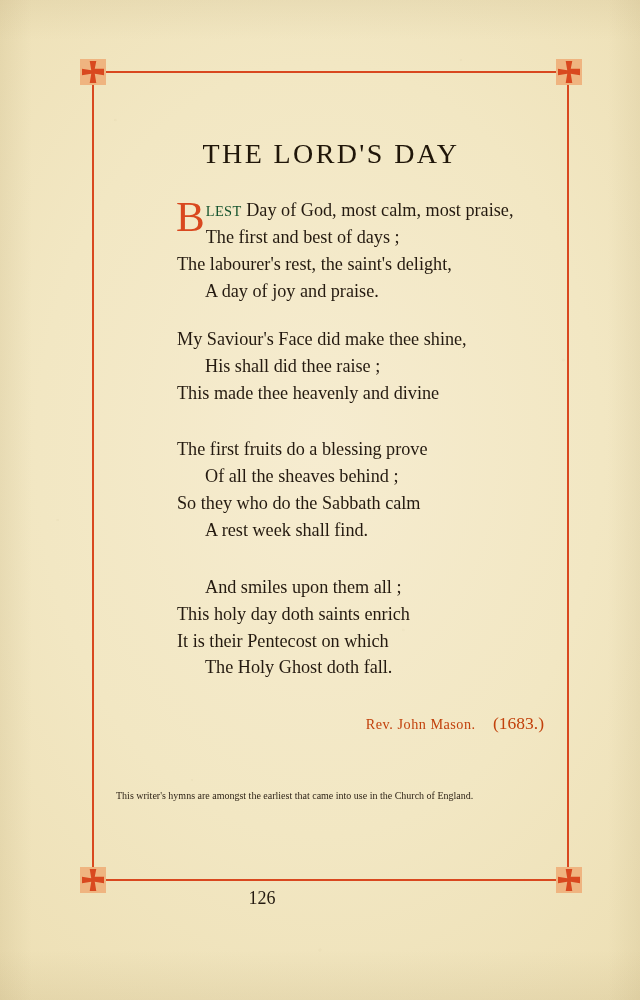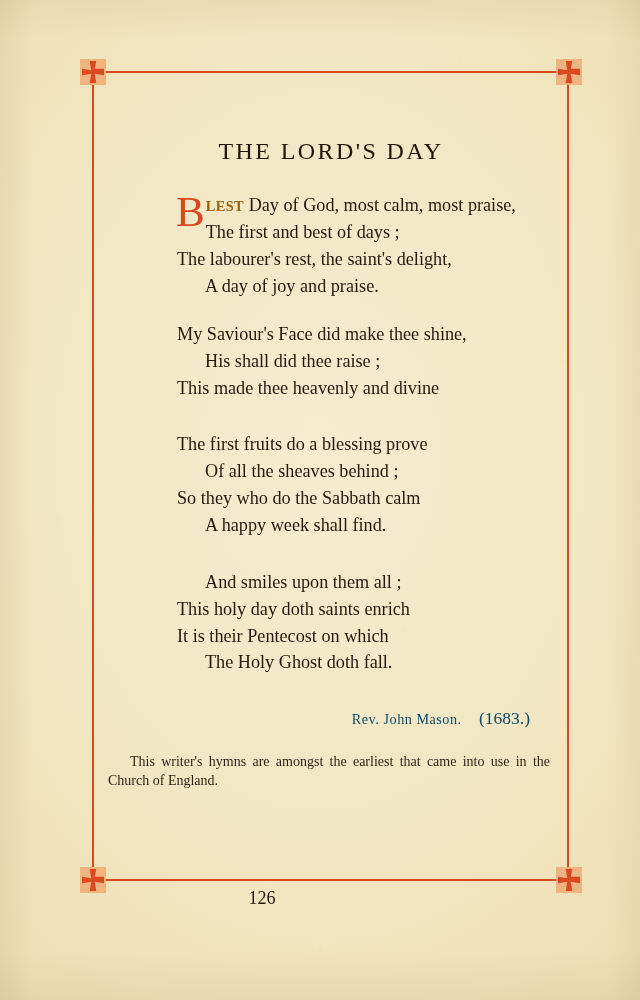--- a/index.html
+++ b/index.html
@@ -86,21 +86,21 @@
     position: absolute;
     left: 94px;
     top: 72px;
     width: 474px;
     height: 808px;
     color: #241a10;
   }
 
   .poem-title {
     text-align: center;
-    font-size: 24px;
+    font-size: 28px;
     letter-spacing: 2.4px;
     margin-top: 66px;
     font-weight: normal;
     color: #201609;
   }
 
   .stanza {
     margin: 0 auto;
     width: 420px;
     padding-left: 56px;
@@ -121,46 +121,46 @@
     float: left;
     color: #d9481f;
     font-size: 43px;
     line-height: 36px;
     margin-right: 1px;
     margin-top: 2px;
     margin-left: -1px;
     font-weight: normal;
   }
   .smallcap-red {
-    color: #a16207;
+    color: #14532d;
     font-size: 14.4px;
-    font-weight: bold;
+    font-weight: normal;
     letter-spacing: 0.4px;
     vertical-align: 0.5px;
   }
   .stanza-1 .line:first-of-type { padding-left: 0; }
 
   .attribution {
     text-align: right;
-    padding-right: 38px;
+    padding-right: 24px;
     margin-top: 32px;
     font-size: 17.5px;
-    color: #0c4a6e;
+    color: #c2410c;
   }
   .sc {
     font-size: 14.2px;
     letter-spacing: 0.5px;
   }
   .attr-year { margin-left: 13px; }
 
   .footnote {
-    margin-top: 24px;
-    padding-left: 14px;
+    margin-top: 53px;
+    padding-left: 0;
     padding-right: 18px;
-    font-size: 14px;
+    font-size: 10px;
     line-height: 18.5px;
     text-align: justify;
     color: #2a1f13;
   }
   .footnote .fn-indent { padding-left: 22px; }
 
   .page-number {
     position: absolute;
     left: 0;
     top: 888px;
@@ -201,21 +201,21 @@
   <div class="stanza stanza-2">
     <div class="line">My Saviour's Face did make thee shine,</div>
     <div class="line indent">His shall did thee raise ;</div>
     <div class="line">This made thee heavenly and divine</div>
   </div>
 
   <div class="stanza stanza-3">
     <div class="line">The first fruits do a blessing prove</div>
     <div class="line indent">Of all the sheaves behind ;</div>
     <div class="line">So they who do the Sabbath calm</div>
-    <div class="line indent">A happy week shall find.</div>
+    <div class="line indent">A rest week shall find.</div>
   </div>
 
   <div class="stanza stanza-4">
     <div class="line indent">And smiles upon them all ;</div>
     <div class="line">This holy day doth saints enrich</div>
     <div class="line">It is their Pentecost on which</div>
     <div class="line indent">The Holy Ghost doth fall.</div>
   </div>
 
   <div class="attribution">

